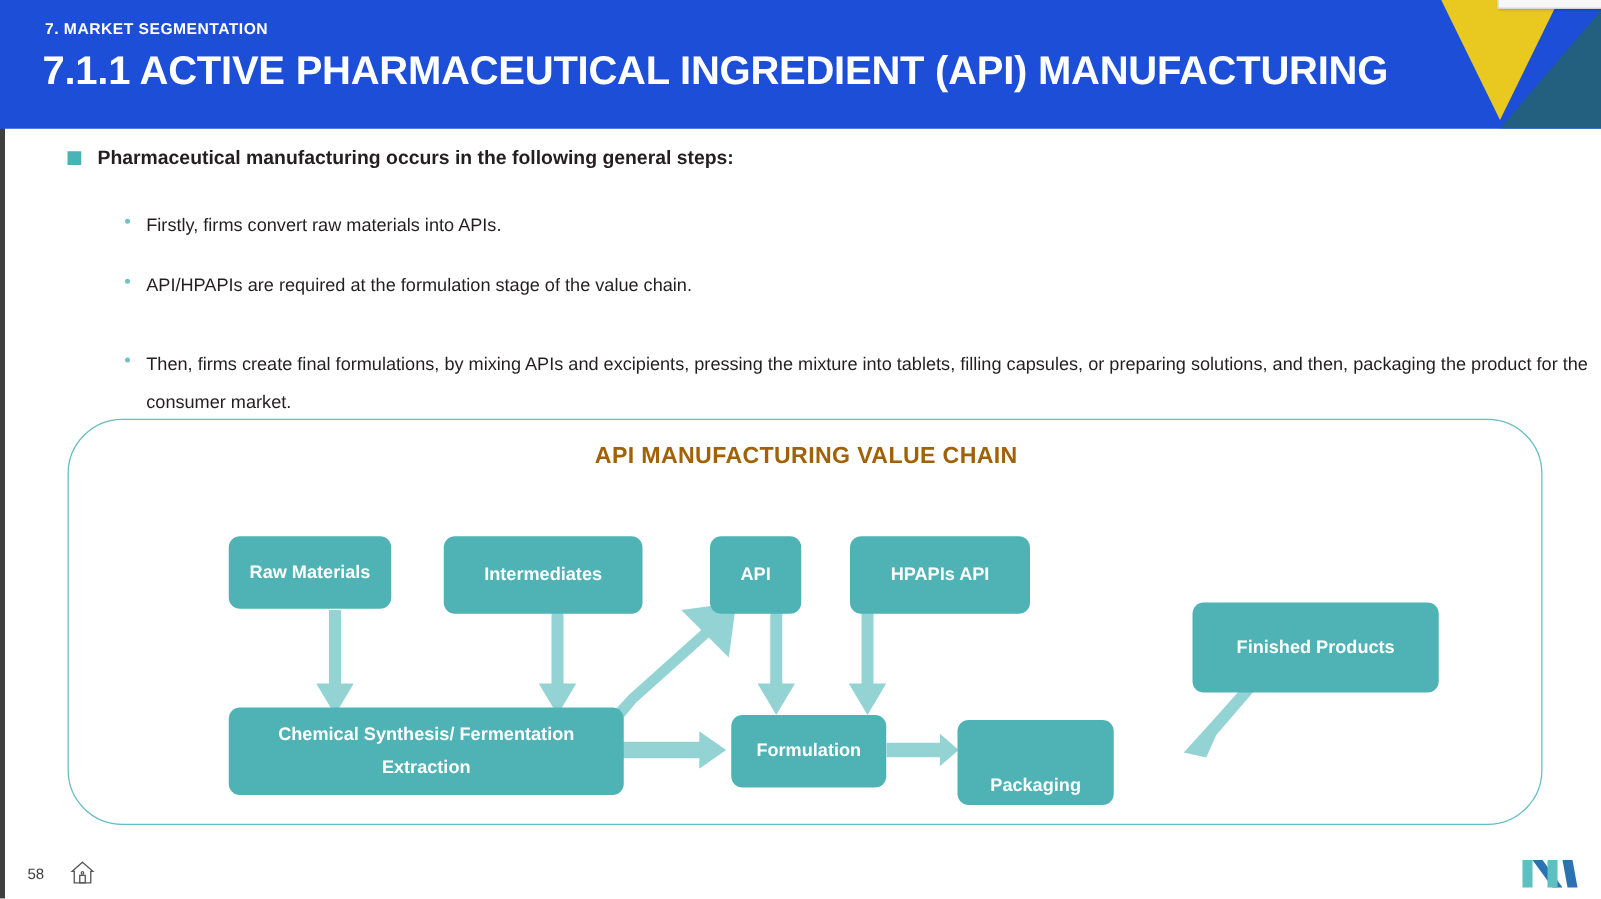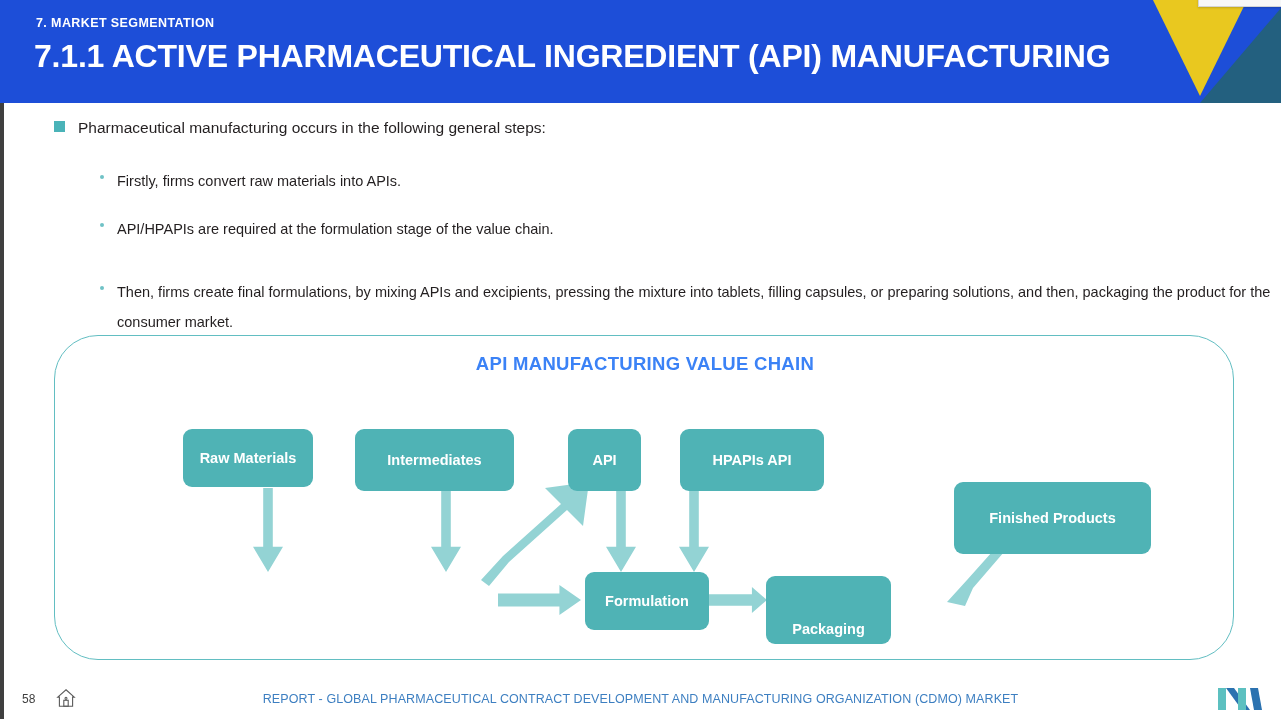--- a/index.html
+++ b/index.html
@@ -106,20 +106,21 @@
     background: #4ab3b8;
     vertical-align: middle;
     margin-right: 13px;
     margin-bottom: 2px;
   }
   .bullet-main-text {
     display: inline;
     font-size: 15.5px;
     color: #231f20;
     vertical-align: middle;
+    font-weight: bold;
   }
 
   .sub {
     position: absolute;
     left: 100px;
     width: 1175px;
     font-size: 14.5px;
     line-height: 30px;
     color: #231f20;
   }
@@ -153,21 +154,21 @@
   }
   .panel-title {
     position: absolute;
     left: 0;
     top: 17px;
     width: 1180px;
     text-align: center;
     font-size: 18.5px;
     font-weight: bold;
     letter-spacing: 0.3px;
-    color: #3b82f6;
+    color: #a16207;
   }
 
   
   .box {
     position: absolute;
     background: #4fb3b5;
     border-radius: 9px;
     color: #ffffff;
     font-weight: bold;
     font-size: 14.5px;
@@ -305,37 +306,40 @@
     <div class="box" style="left:513px; top:93px; width:73px; height:62px;">
       <span>API</span>
     </div>
     <div class="box" style="left:625px; top:93px; width:144px; height:62px;">
       <span>HPAPIs API</span>
     </div>
     <div class="box" style="left:899px; top:146px; width:197px; height:72px;">
       <span>Finished Products</span>
     </div>
 
+    <div class="box" style="left:128px; top:230px; width:316px; height:70px; flex-direction:column; line-height:26px;">
+      <span>Chemical Synthesis/ Fermentation</span>
+      <span>Extraction</span>
+    </div>
     <div class="box" style="left:530px; top:236px; width:124px; height:58px;">
       <span>Formulation</span>
     </div>
     <div class="box" style="left:711px; top:240px; width:125px; height:68px;align-items:flex-end;">
       <span>Packaging</span>
     </div>
   </div>
 
   <div class="page-num">58</div>
 
   <svg class="home-icon" viewBox="0 0 24 24">
     <path d="M12 3 L21 11 L19.2 11 L19.2 21 L4.8 21 L4.8 11 L3 11 Z" fill="none" stroke="#5a5a5a" stroke-width="1.2"></path>
     <rect x="9.6" y="14.5" width="4.8" height="6.5" fill="none" stroke="#5a5a5a" stroke-width="1.2"></rect>
     <circle cx="12" cy="12.4" r="1.1" fill="none" stroke="#5a5a5a" stroke-width="1.1"></circle>
   </svg>
 
-  <div class="footer-text">REPORT - GLOBAL PHARMACEUTICAL CONTRACT DEVELOPMENT AND MANUFACTURING ORGANIZATION (CDMO) MARKET</div>
 
   <svg class="logo" viewBox="0 0 48 28">
     <polygon points="2,4 10,4 10,26 2,26" fill="#5cc0c0"></polygon>
     <polygon points="10,4 18,4 34,26 26,26" fill="#2b72b0"></polygon>
     <polygon points="22,4 30,4 30,26 22,26" fill="#5cc0c0"></polygon>
     <polygon points="34,4 42,4 46,26 38,26" fill="#2b72b0"></polygon>
   </svg>
 
 </div>
 

